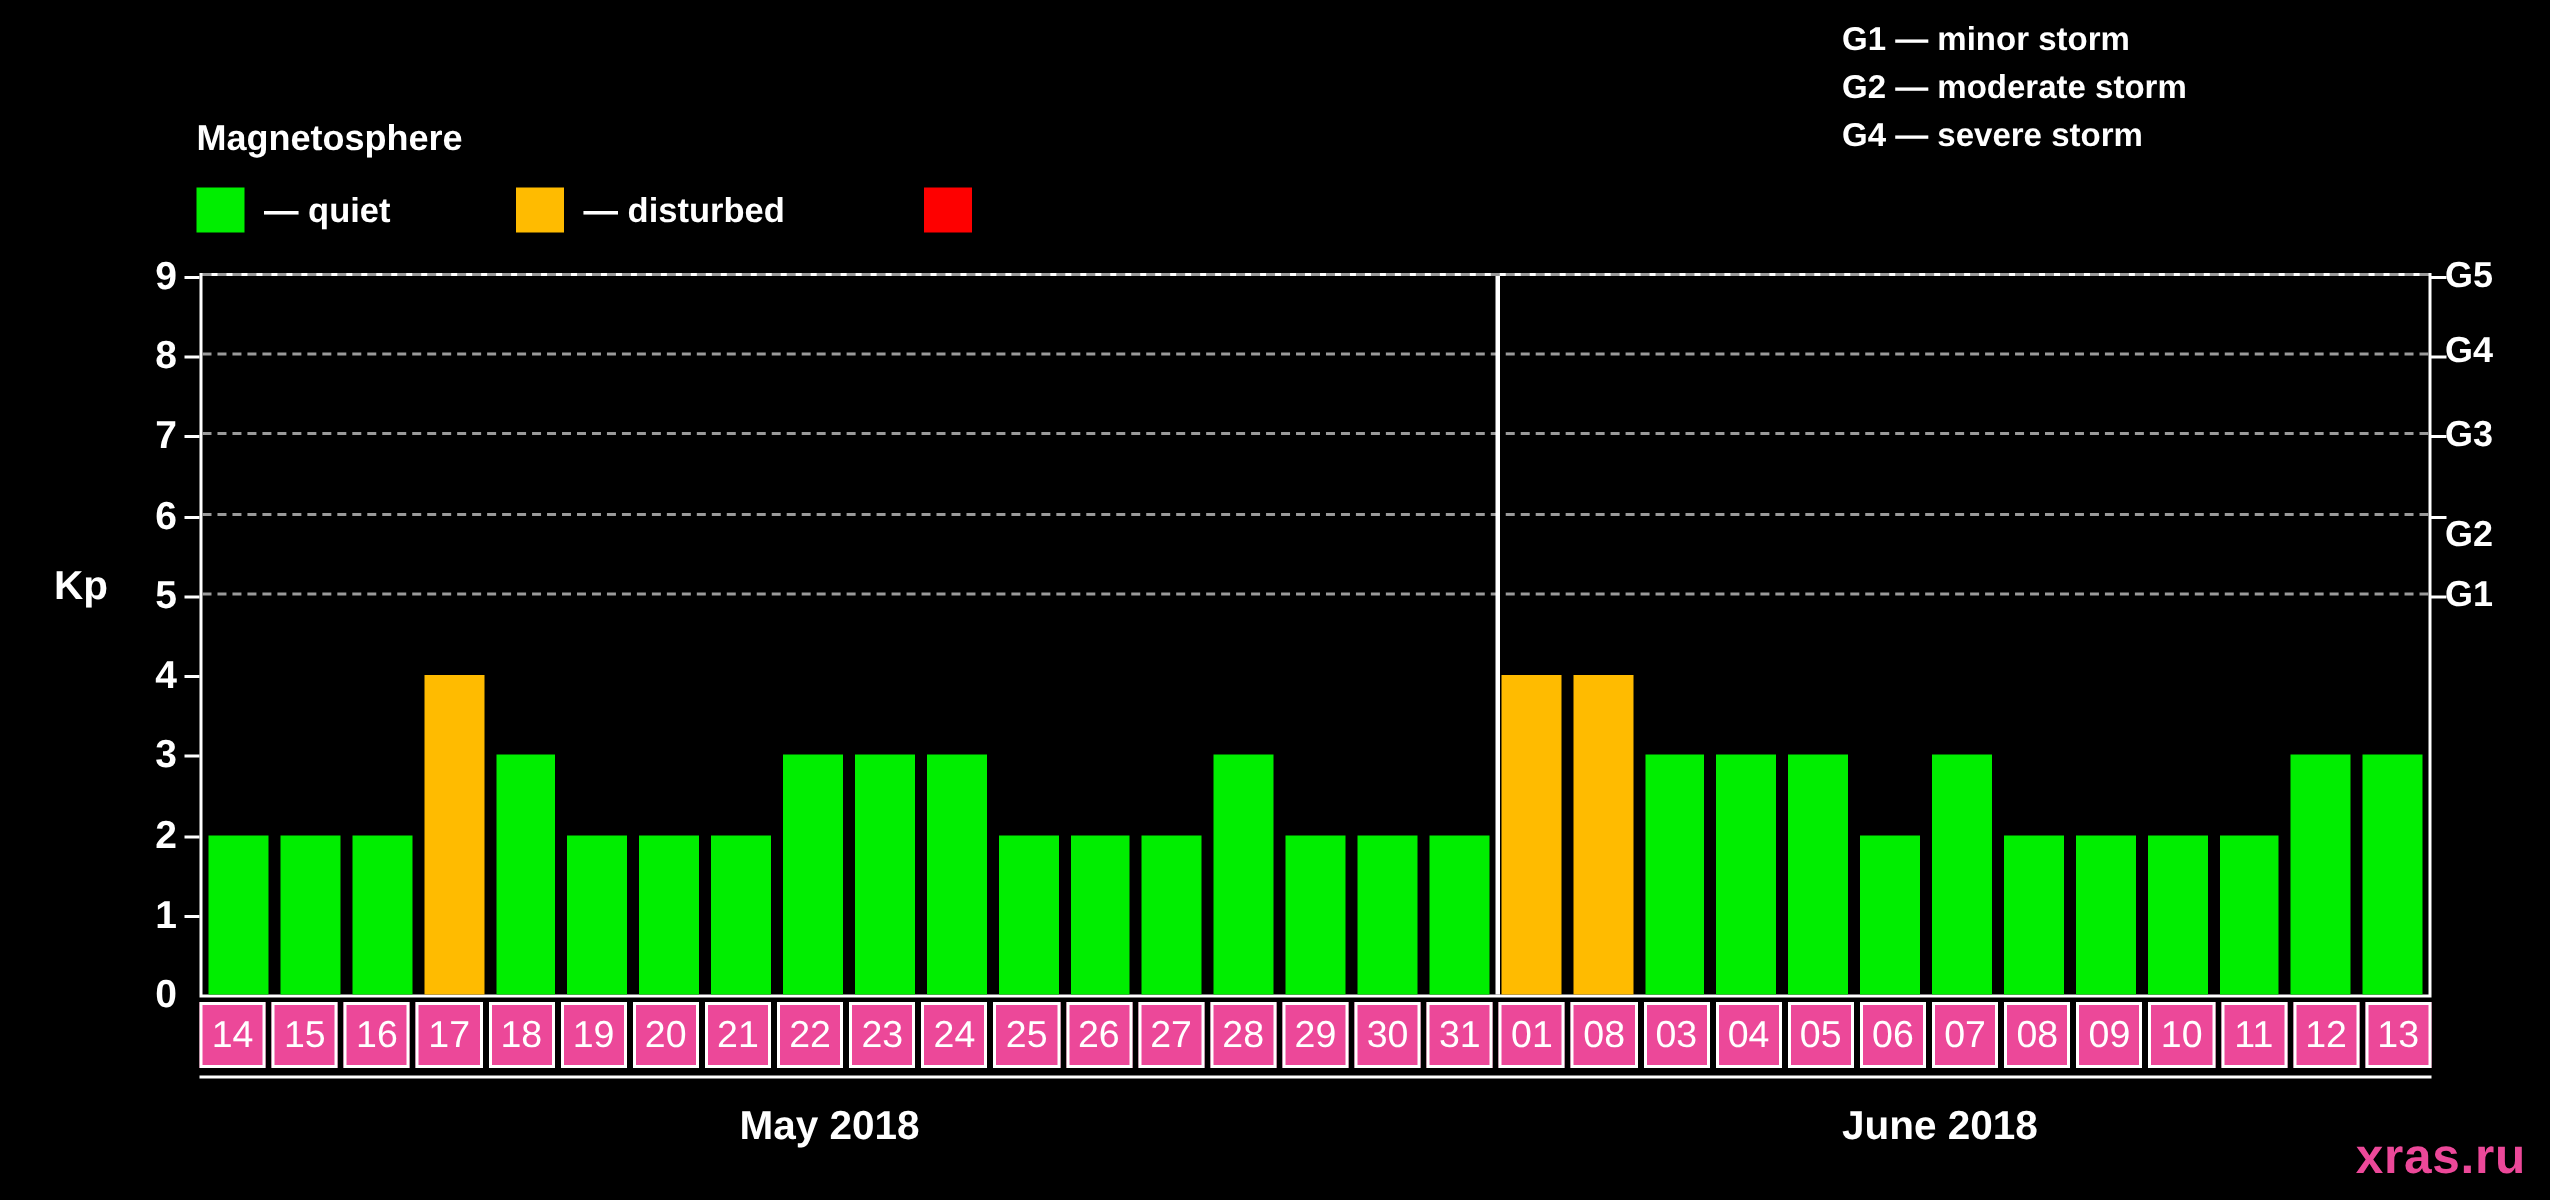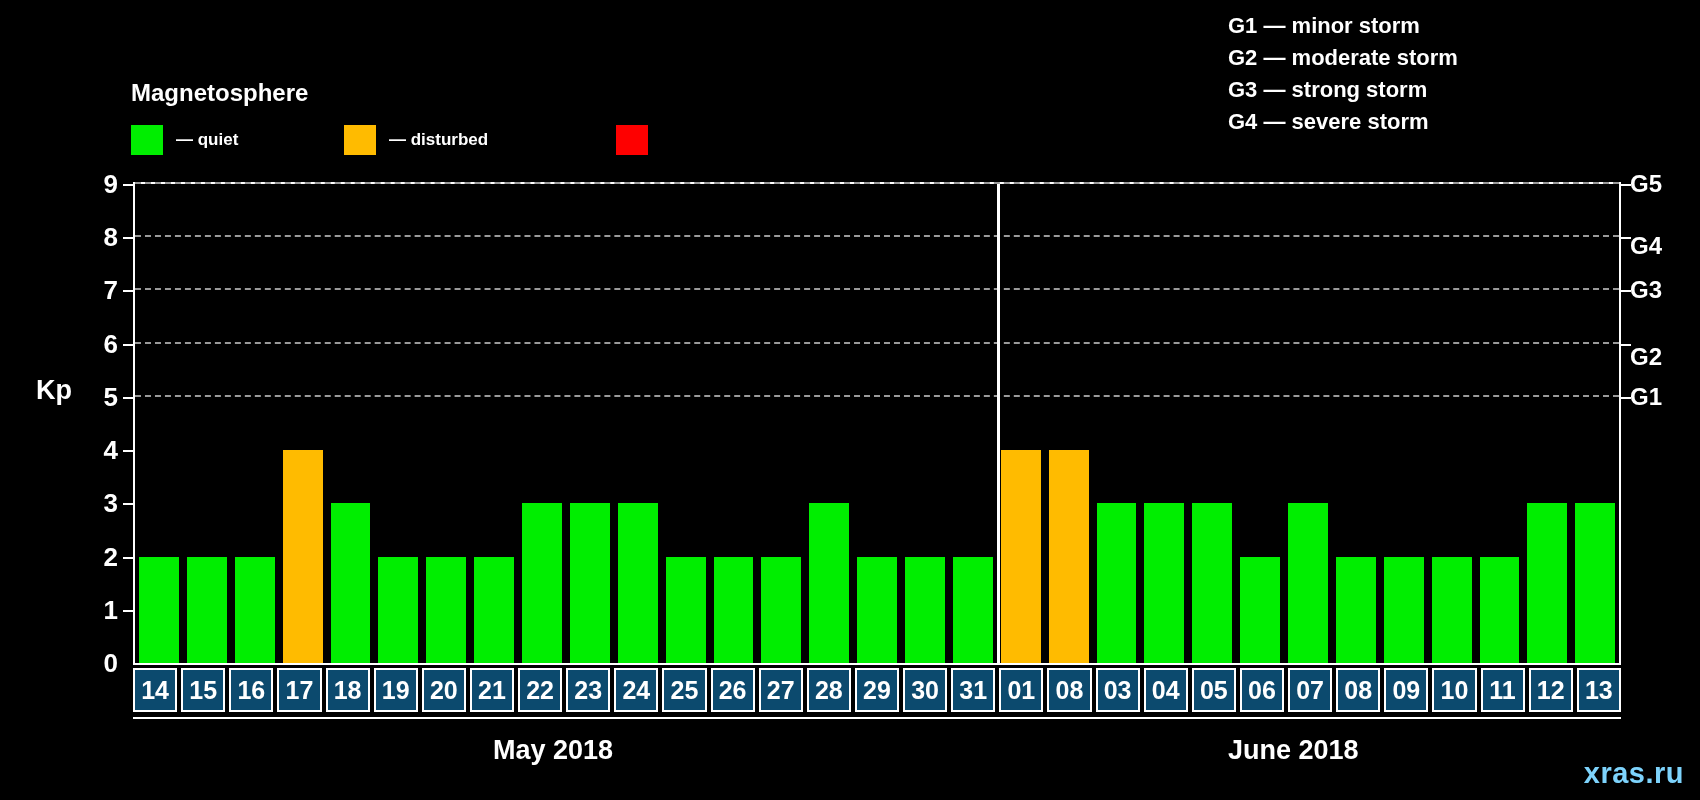--- a/index.html
+++ b/index.html
@@ -17,21 +17,21 @@
   }
   .magneto{
     position:absolute;left:131px;top:79px;
     font-size:24px;font-weight:bold;white-space:nowrap;
   }
   .legend-row{position:absolute;left:131px;top:125px;height:30px;}
   .leg{position:absolute;top:0;height:30px;white-space:nowrap;}
   .leg .sw{display:inline-block;width:32px;height:30px;vertical-align:middle;}
   .leg .txt{
     display:inline-block;vertical-align:middle;margin-left:13px;
-    font-size:17px;font-weight:bold;
+    font-size:23px;font-weight:bold;
   }
   #leg-quiet{left:0;}
   #leg-disturbed{left:213px;}
   #leg-storm{left:485px;}
 
   
   .gscale{
     position:absolute;left:1228px;top:10px;
     font-size:22px;font-weight:bold;line-height:32px;white-space:nowrap;
   }
@@ -91,37 +91,37 @@
 
   
   #datebar{
     position:absolute;left:133px;top:668px;width:1488px;height:44px;
     display:flex;
   }
   .datebox{
     flex:1 1 0;margin-right:4px;
     border:2px solid #fff;box-sizing:border-box;
     display:flex;align-items:center;justify-content:center;
-    font-size:25px;font-weight:bold;background:#0c4a6e;
+    font-size:25px;font-weight:normal;background:#ec4899;
   }
   .datebox:last-child{margin-right:0;}
 
   #monthline{
     position:absolute;left:133px;top:717px;width:1488px;height:2px;background:#fff;
   }
   .monthlab{
     position:absolute;top:735px;
     font-size:27px;font-weight:bold;white-space:nowrap;
   }
   #month-0{left:493px;}
   #month-1{left:1228px;}
 
   .watermark{
     position:absolute;right:16px;bottom:10px;
-    font-size:29px;font-weight:bold;color:#7dd3fc;letter-spacing:0.5px;
+    font-size:33px;font-weight:bold;color:#ec4899;letter-spacing:0.5px;
   }
 </style>
 </head>
 <body>
 
 <div id="stage">
 
 
   <div class="magneto">Magnetosphere</div>
 
@@ -133,21 +133,20 @@
       <span class="sw" style="background: rgb(255, 187, 0);"></span><span class="txt">— disturbed</span>
     </div>
     <div class="leg" id="leg-storm">
       <span class="sw" style="background: rgb(254, 0, 0);"></span>
     </div>
   </div>
 
   <div class="gscale" id="gscale">
       <div>G1 — minor storm</div>
       <div>G2 — moderate storm</div>
-      <div>G3 — strong storm</div>
       <div>G4 — severe storm</div>
     </div>
 
   <div class="kp-label">Kp</div>
   <div id="yaxis">
       <div class="ytick-lab" style="top: 481px;">0</div>
       <div class="ytick-lab" style="top: 427.778px;">1</div>
       <div class="ytick-lab" style="top: 374.556px;">2</div>
       <div class="ytick-lab" style="top: 321.333px;">3</div>
       <div class="ytick-lab" style="top: 268.111px;">4</div>
@@ -281,21 +280,21 @@
       <div class="gtick-mark" style="top: 214.889px;"></div>
       <div class="gtick-mark" style="top: 161.667px;"></div>
       <div class="gtick-mark" style="top: 108.444px;"></div>
       <div class="gtick-mark" style="top: 55.2222px;"></div>
       <div class="gtick-mark" style="top: 2px;"></div>
     </div>
   <div id="gaxis">
       <div class="gtick-lab" style="top: 214.889px;">G1</div>
       <div class="gtick-lab" style="top: 161.667px; margin-top: 13px;">G2</div>
       <div class="gtick-lab" style="top: 108.444px;">G3</div>
-      <div class="gtick-lab" style="top: 64px;">G4</div>
+      <div class="gtick-lab" style="top: 52px;">G4</div>
       <div class="gtick-lab" style="top: 2px;">G5</div>
     </div>
 
   <div id="datebar">
       <div class="datebox">14</div>
       <div class="datebox">15</div>
       <div class="datebox">16</div>
       <div class="datebox">17</div>
       <div class="datebox">18</div>
       <div class="datebox">19</div>

